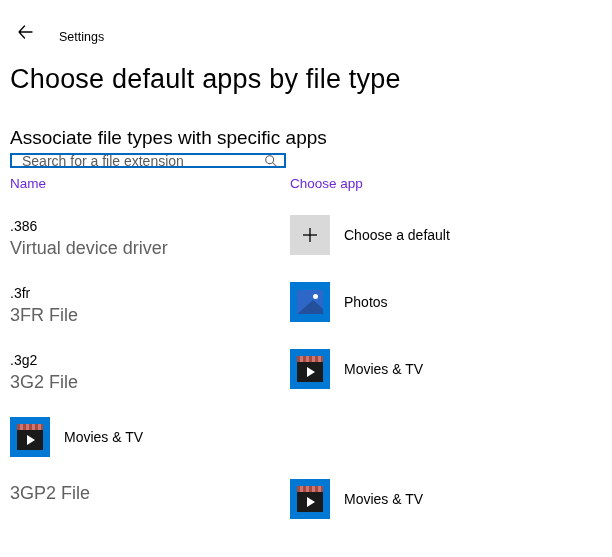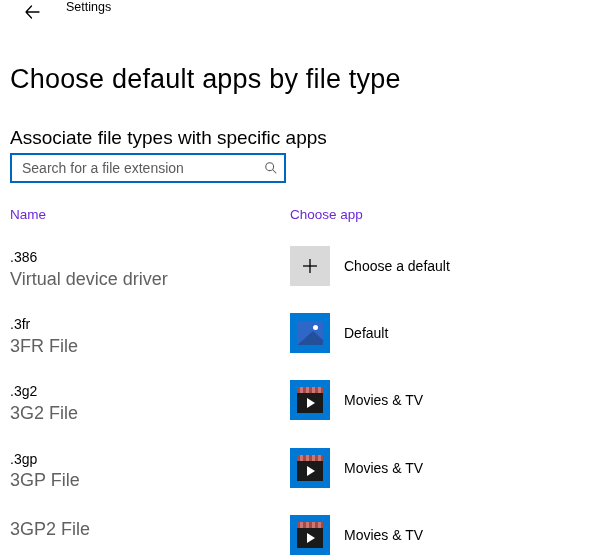--- a/index.html
+++ b/index.html
@@ -7,23 +7,23 @@
     padding: 0;
     width: 612px;
     height: 557px;
     overflow: hidden;
     background: #ffffff;
     font-family: "Segoe UI", -apple-system, sans-serif;
     color: #000;
   }
   .header {
     display: flex;
-    align-items: flex-start;
+    align-items: flex-end;
     height: 44px;
-    padding-left: 20px;
+    padding-left: 13px;
   }
   .back-btn {
     width: 24px;
     height: 24px;
     display: flex;
     align-items: center;
     justify-content: center;
     cursor: pointer;
   }
   .back-btn svg { width: 16px; height: 16px; }
@@ -42,27 +42,27 @@
     margin-bottom: 32px;
     letter-spacing: 0.2px;
   }
   .subtitle {
     font-size: 19px;
     font-weight: 500;
     margin-bottom: 4px;
   }
   .search-wrap {
     width: 276px;
-    height: 30px;
+    height: 15px;
     border: 2px solid #0067c0;
     display: flex;
     align-items: center;
     padding: 0 6px 0 8px;
     box-sizing: border-box;
-    margin-bottom: 24px;
+    margin-bottom: 8px;
   }
   .search-wrap input {
     flex: 1;
     border: none;
     outline: none;
     font-family: inherit;
     font-size: 14px;
     color: #000;
     background: transparent;
   }
@@ -231,43 +231,39 @@
       </div>
       <div class="row">
         <div class="ext-block">
           <div class="ext-name">.3fr</div>
           <div class="ext-desc">3FR File</div>
         </div>
         <div class="app-cell">
           <div class="icon-box icon-blue">
             <div class="photos-inner"></div>
           </div>
-          <div class="app-label">Default</div>
+          <div class="app-label">Photos</div>
         </div>
       </div>
       <div class="row">
         <div class="ext-block">
           <div class="ext-name">.3g2</div>
           <div class="ext-desc">3G2 File</div>
         </div>
         <div class="app-cell">
           <div class="icon-box icon-blue">
             <div class="movies-inner">
               <div class="movies-strip"></div>
               <div class="movies-body"></div>
             </div>
           </div>
           <div class="app-label">Movies &amp; TV</div>
         </div>
       </div>
       <div class="row">
-        <div class="ext-block">
-          <div class="ext-name">.3gp</div>
-          <div class="ext-desc">3GP File</div>
-        </div>
         <div class="app-cell">
           <div class="icon-box icon-blue">
             <div class="movies-inner">
               <div class="movies-strip"></div>
               <div class="movies-body"></div>
             </div>
           </div>
           <div class="app-label">Movies &amp; TV</div>
         </div>
       </div>

